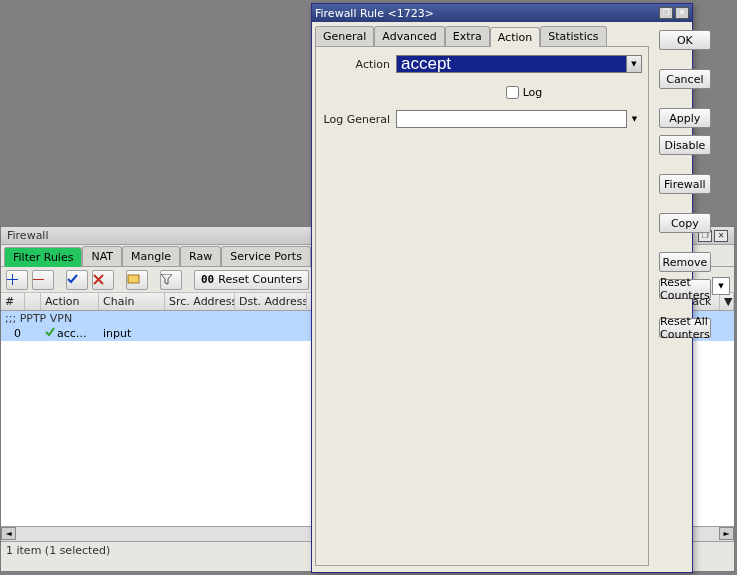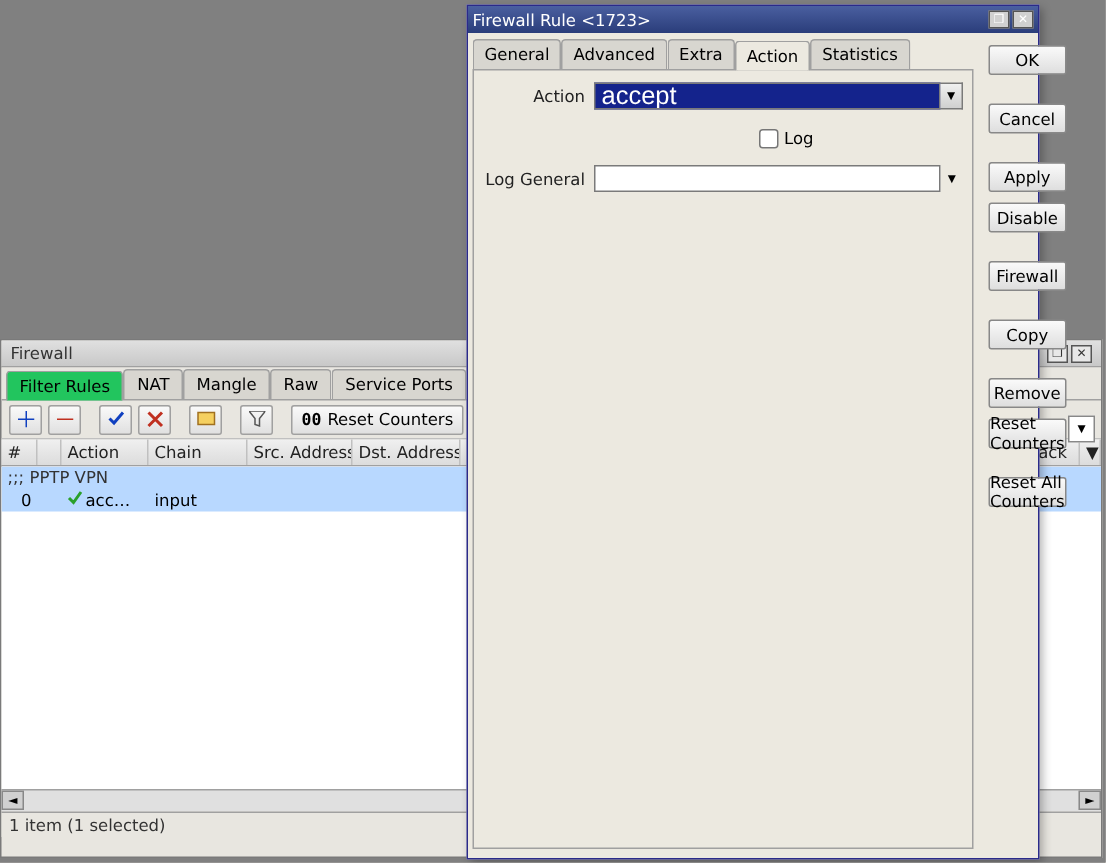--- a/index.html
+++ b/index.html
@@ -7,21 +7,21 @@
   .workspace{position:relative;width:737px;height:575px;background:#808080;}
   
   .fw-window{position:absolute;left:0;top:226px;width:735px;height:346px;background:#e8e6e0;border:1px solid #7a7a7a;}
   .fw-title{height:18px;background:linear-gradient(#e0e0e0,#c8c8c8);border-bottom:1px solid #a0a0a0;padding:2px 6px;font-size:11px;color:#333;display:flex;align-items:center;justify-content:space-between;}
   .win-ctrls{display:flex;gap:2px;}
   .win-btn{width:14px;height:12px;border:1px solid #555;background:#e8e8e8;display:flex;align-items:center;justify-content:center;font-size:8px;line-height:1;cursor:pointer;}
   .fw-tabs{height:22px;display:flex;align-items:flex-end;padding:0 3px;background:#e8e6e0;border-bottom:1px solid #a0a0a0;}
   .fw-tab{padding:3px 8px;border:1px solid #a0a0a0;border-bottom:none;background:#d8d6d0;margin-right:0;font-size:11px;cursor:pointer;border-top-left-radius:3px;border-top-right-radius:3px;}
   .fw-tab.active{background:#22c55e;position:relative;top:1px;z-index:2;}
   .fw-toolbar{height:26px;display:flex;align-items:center;padding:3px 5px;gap:4px;border-bottom:1px solid #c0c0c0;}
-  .tool-btn{width:22px;height:20px;border:1px solid #a0a0a0;background:linear-gradient(#fafafa,#e0e0e0);display:flex;align-items:center;justify-content:center;font-size:12px;cursor:pointer;border-radius:2px;}
+  .tool-btn{width:22px;height:20px;border:1px solid #a0a0a0;background:linear-gradient(#fafafa,#e0e0e0);display:flex;align-items:center;justify-content:space-between;font-size:12px;cursor:pointer;border-radius:2px;}
   .tool-btn.wide{width:auto;padding:0 6px;font-size:11px;}
   .tool-sep{width:4px;}
   .table-head{display:flex;height:18px;background:linear-gradient(#f0f0f0,#dcdcdc);border-bottom:1px solid #a0a0a0;}
   .th{border-right:1px solid #c0c0c0;padding:2px 4px;font-size:11px;color:#222;overflow:hidden;white-space:nowrap;}
   .table-body{height:215px;background:#fff;overflow:hidden;}
   .row-comment{background:#b8d8ff;padding:1px 4px;font-size:11px;color:#333;height:15px;}
   .row{display:flex;background:#b8d8ff;height:15px;align-items:center;}
   .td{padding:0 4px;font-size:11px;overflow:hidden;white-space:nowrap;}
   .th.pack,.td.pack{margin-left:auto;flex:0 0 38px;}
   .scroll-h{height:15px;background:#e0e0e0;border-top:1px solid #a0a0a0;display:flex;justify-content:space-between;}

